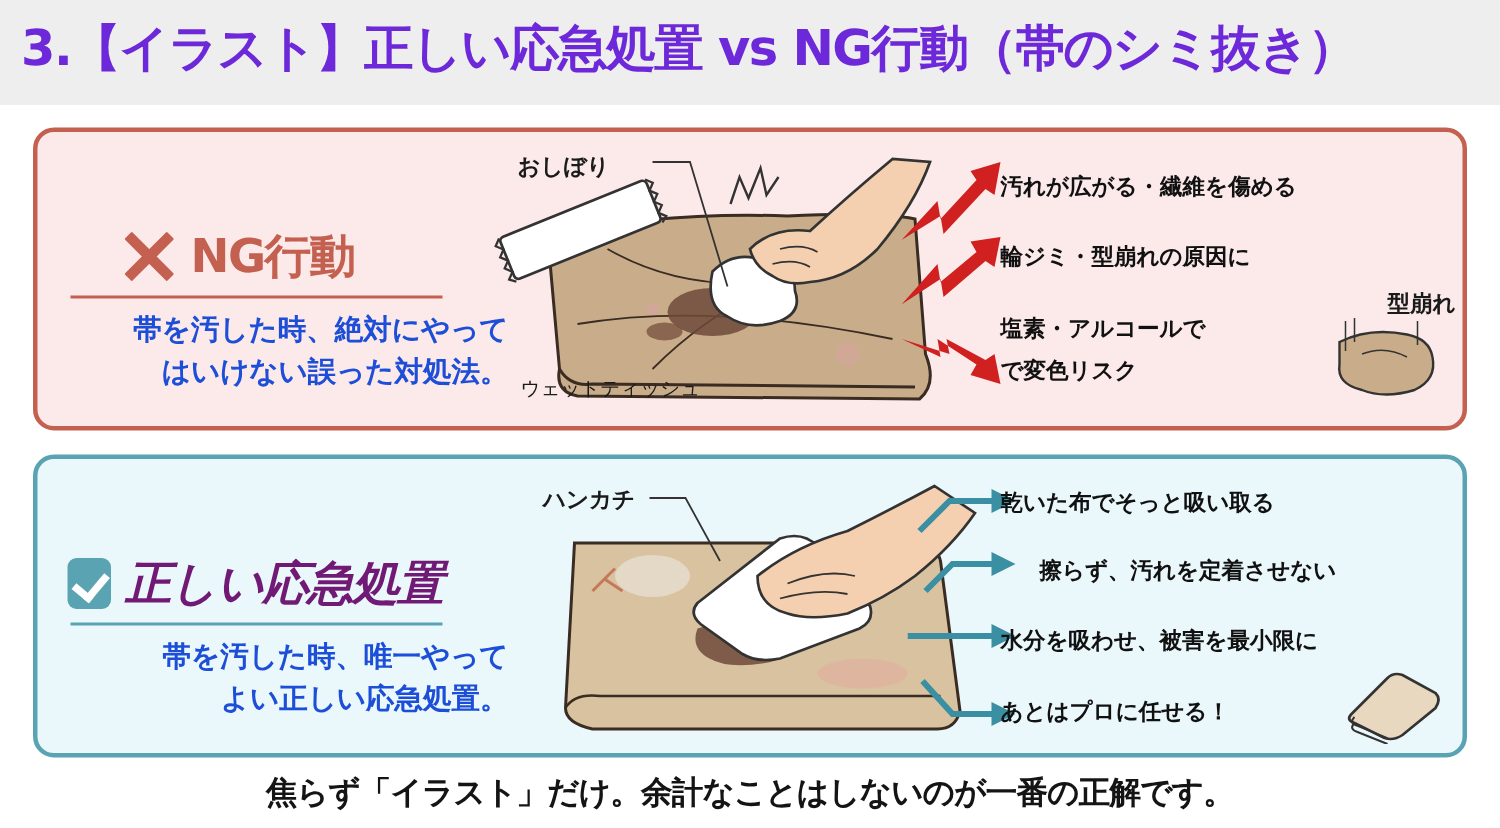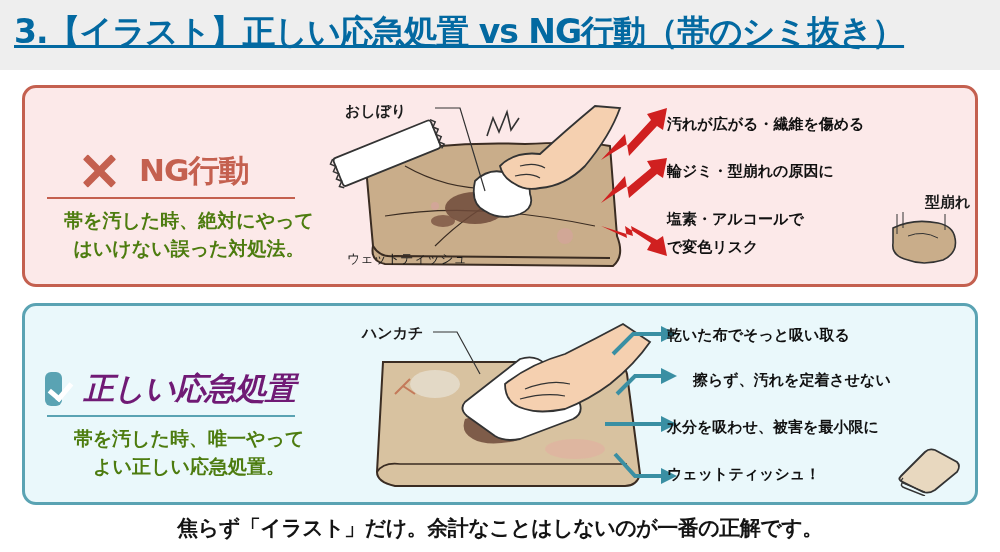--- a/index.html
+++ b/index.html
@@ -1,35 +1,35 @@
 <!DOCTYPE html>
 <html><head>
 <meta charset="utf-8">
 <style>
   * { box-sizing: border-box; margin: 0; padding: 0; }
   html, body { width: 1000px; height: 552px; overflow: hidden; background: #ffffff; }
   body { font-family: "DejaVu Sans", "Liberation Sans", sans-serif; color: #1a1a1a; position: relative; }
 
   .title-bar { position: absolute; left: 0; top: 0; width: 1000px; height: 70px; background: #eeeeee; }
-  .title-bar h1 { position: absolute; left: 14px; top: 10px; font-size: 33px; font-weight: bold; letter-spacing: -1px; color: #0369a1; white-space: nowrap; text-decoration: underline; }
+  .title-bar h1 { position: absolute; left: 14px; top: 10px; font-size: 33px; font-weight: bold; letter-spacing: -1px; color: #6d28d9; white-space: nowrap; }
 
   .panel { position: absolute; left: 22px; width: 956px; height: 202px; border-radius: 14px; border: 3px solid; }
   .panel.ng { top: 85px; background: #fce9e9; border-color: #c4604f; }
   .panel.ok { top: 303px; background: #eaf8fb; border-color: #5aa3b3; }
 
-  .panel-head { position: absolute; left: 40px; top: 60px; width: 250px; height: 46px; display: flex; align-items: center; gap: 22px; white-space: nowrap; }
+  .panel-head { position: absolute; left: 40px; top: 60px; width: 250px; height: 46px; display: flex; align-items: center; gap: 10px; white-space: nowrap; }
   .panel.ng .panel-head { left: 56px; }
   .panel-head .label { font-size: 31px; font-weight: bold; letter-spacing: -1px; }
   .panel.ng .panel-head .label { color: #c4604f; }
   .panel.ok .panel-head .label { color: #701a75; font-style: italic; }
   .panel-rule { position: absolute; left: 22px; top: 109px; width: 248px; height: 2px; }
   .panel.ng .panel-rule { background: #c4604f; }
   .panel.ok .panel-rule { background: #5aa3b3; }
 
-  .panel-desc { position: absolute; left: 14px; top: 118px; width: 300px; font-size: 19px; font-weight: bold; line-height: 28px; text-align: center; color: #4d7c0f; }
+  .panel-desc { position: absolute; left: 14px; top: 118px; width: 300px; font-size: 19px; font-weight: bold; line-height: 28px; text-align: right; color: #1d4ed8; }
 
   .x-icon { width: 36px; height: 36px; position: relative; }
   .x-icon::before, .x-icon::after { content: ""; position: absolute; left: 15px; top: -2px; width: 7px; height: 40px; background: #c4604f; border-radius: 1px; }
   .x-icon::before { transform: rotate(45deg); }
   .x-icon::after { transform: rotate(-45deg); }
 
   .check-icon { width: 34px; height: 34px; border-radius: 6px; background: #5aa3b3; position: relative; }
   .check-icon::after { content: ""; position: absolute; left: 8px; top: 6px; width: 10px; height: 17px; border-right: 5px solid #fff; border-bottom: 5px solid #fff; transform: rotate(40deg); }
 
   .illus { position: absolute; }
@@ -154,21 +154,21 @@
       <path d="M56 2 L72 10 L56 18 Z"></path>
       <path d="M56 44 L72 52 L56 60 Z"></path>
       <path d="M56 92 L72 100 L56 108 Z"></path>
       <path d="M56 144 L72 152 L56 160 Z"></path>
     </g>
   </svg>
 
   <div class="item" style="left:642px; top:16px;">乾いた布でそっと吸い取る</div>
   <div class="item" style="left:642px; top:61px;margin-left:26px;">擦らず、汚れを定着させない</div>
   <div class="item" style="left:642px; top:108px;">水分を吸わせ、被害を最小限に</div>
-  <div class="item" style="left:642px; top:155px;">ウェットティッシュ！</div>
+  <div class="item" style="left:642px; top:155px;">あとはプロに任せる！</div>
 
   <svg class="illus" style="left:870px; top:140px;" width="70" height="50" viewBox="0 0 70 50">
     <path d="M6 30 L30 6 Q34 2 40 4 L62 16 Q66 20 62 26 L40 44 Q34 48 28 46 L8 36 Q2 34 6 30 Z" fill="#e8d8bf" stroke="#333" stroke-width="1.8"></path>
     <path d="M8 36 Q4 40 10 42 L30 50" fill="none" stroke="#333" stroke-width="1.4"></path>
     <path d="M8 32 Q4 36 10 38 L30 46" fill="none" stroke="#333" stroke-width="1.2"></path>
   </svg>
 </div>
 
 <div class="footer">焦らず「イラスト」だけ。余計なことはしないのが一番の正解です。</div>
 

